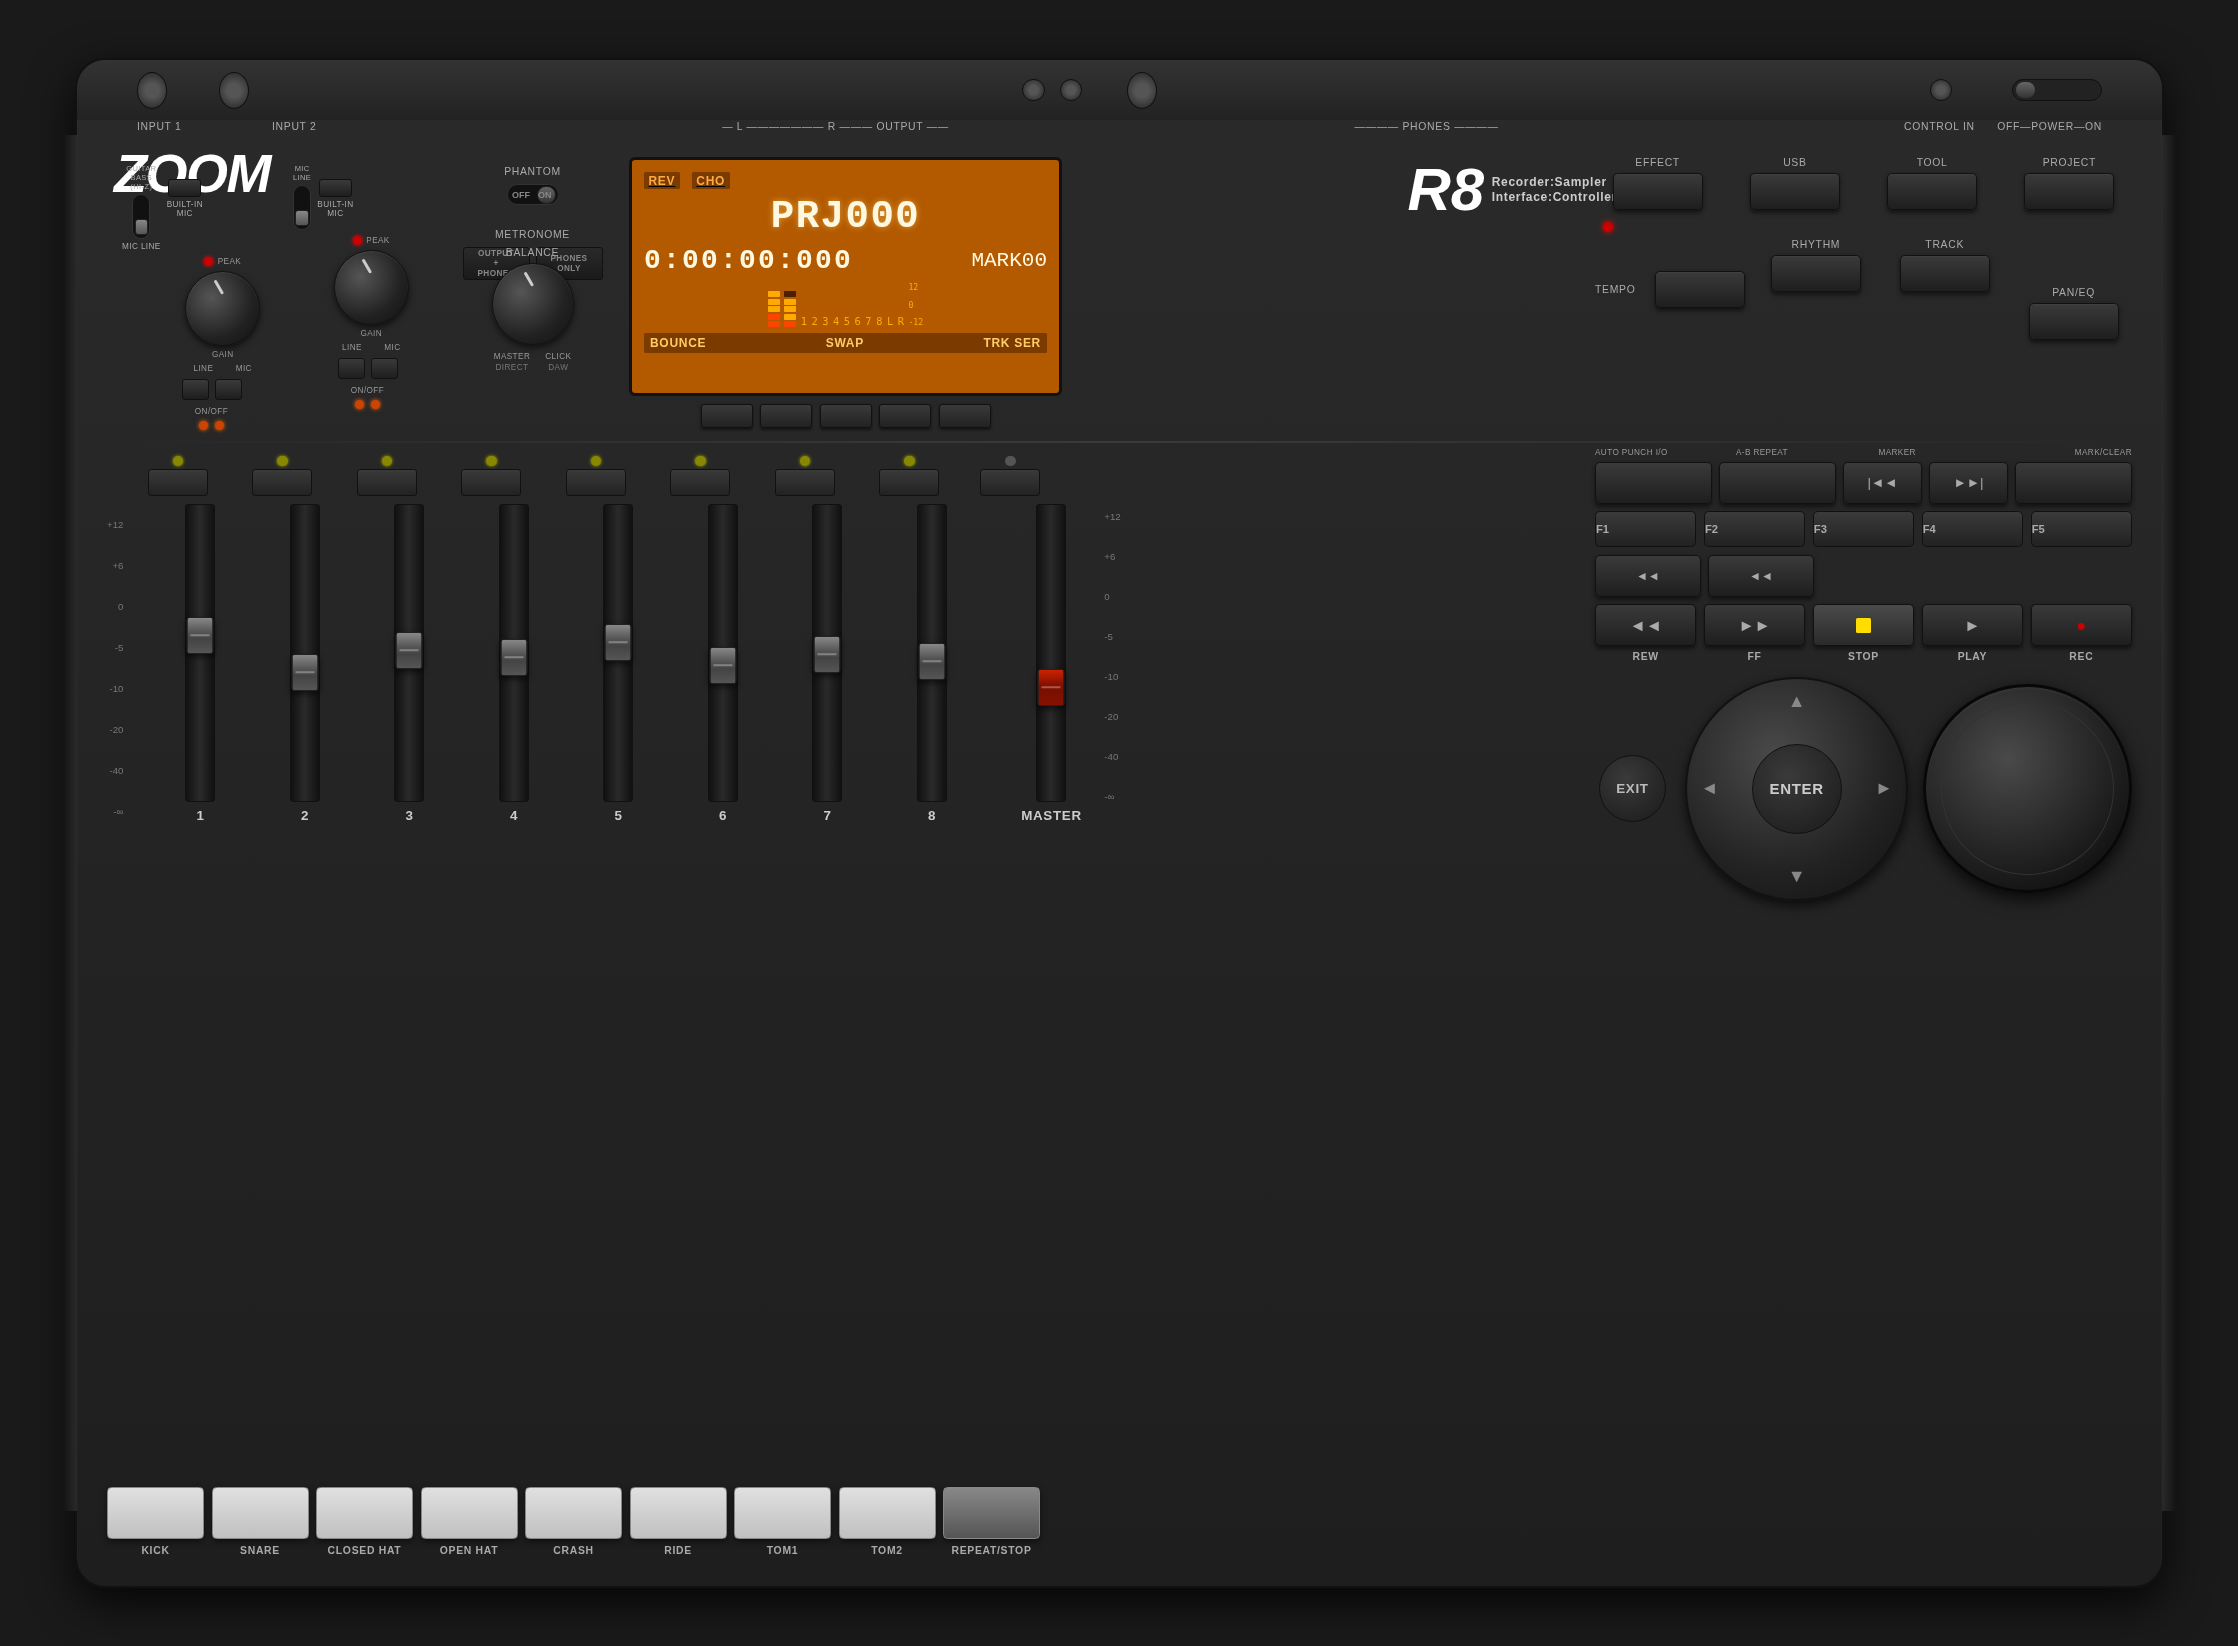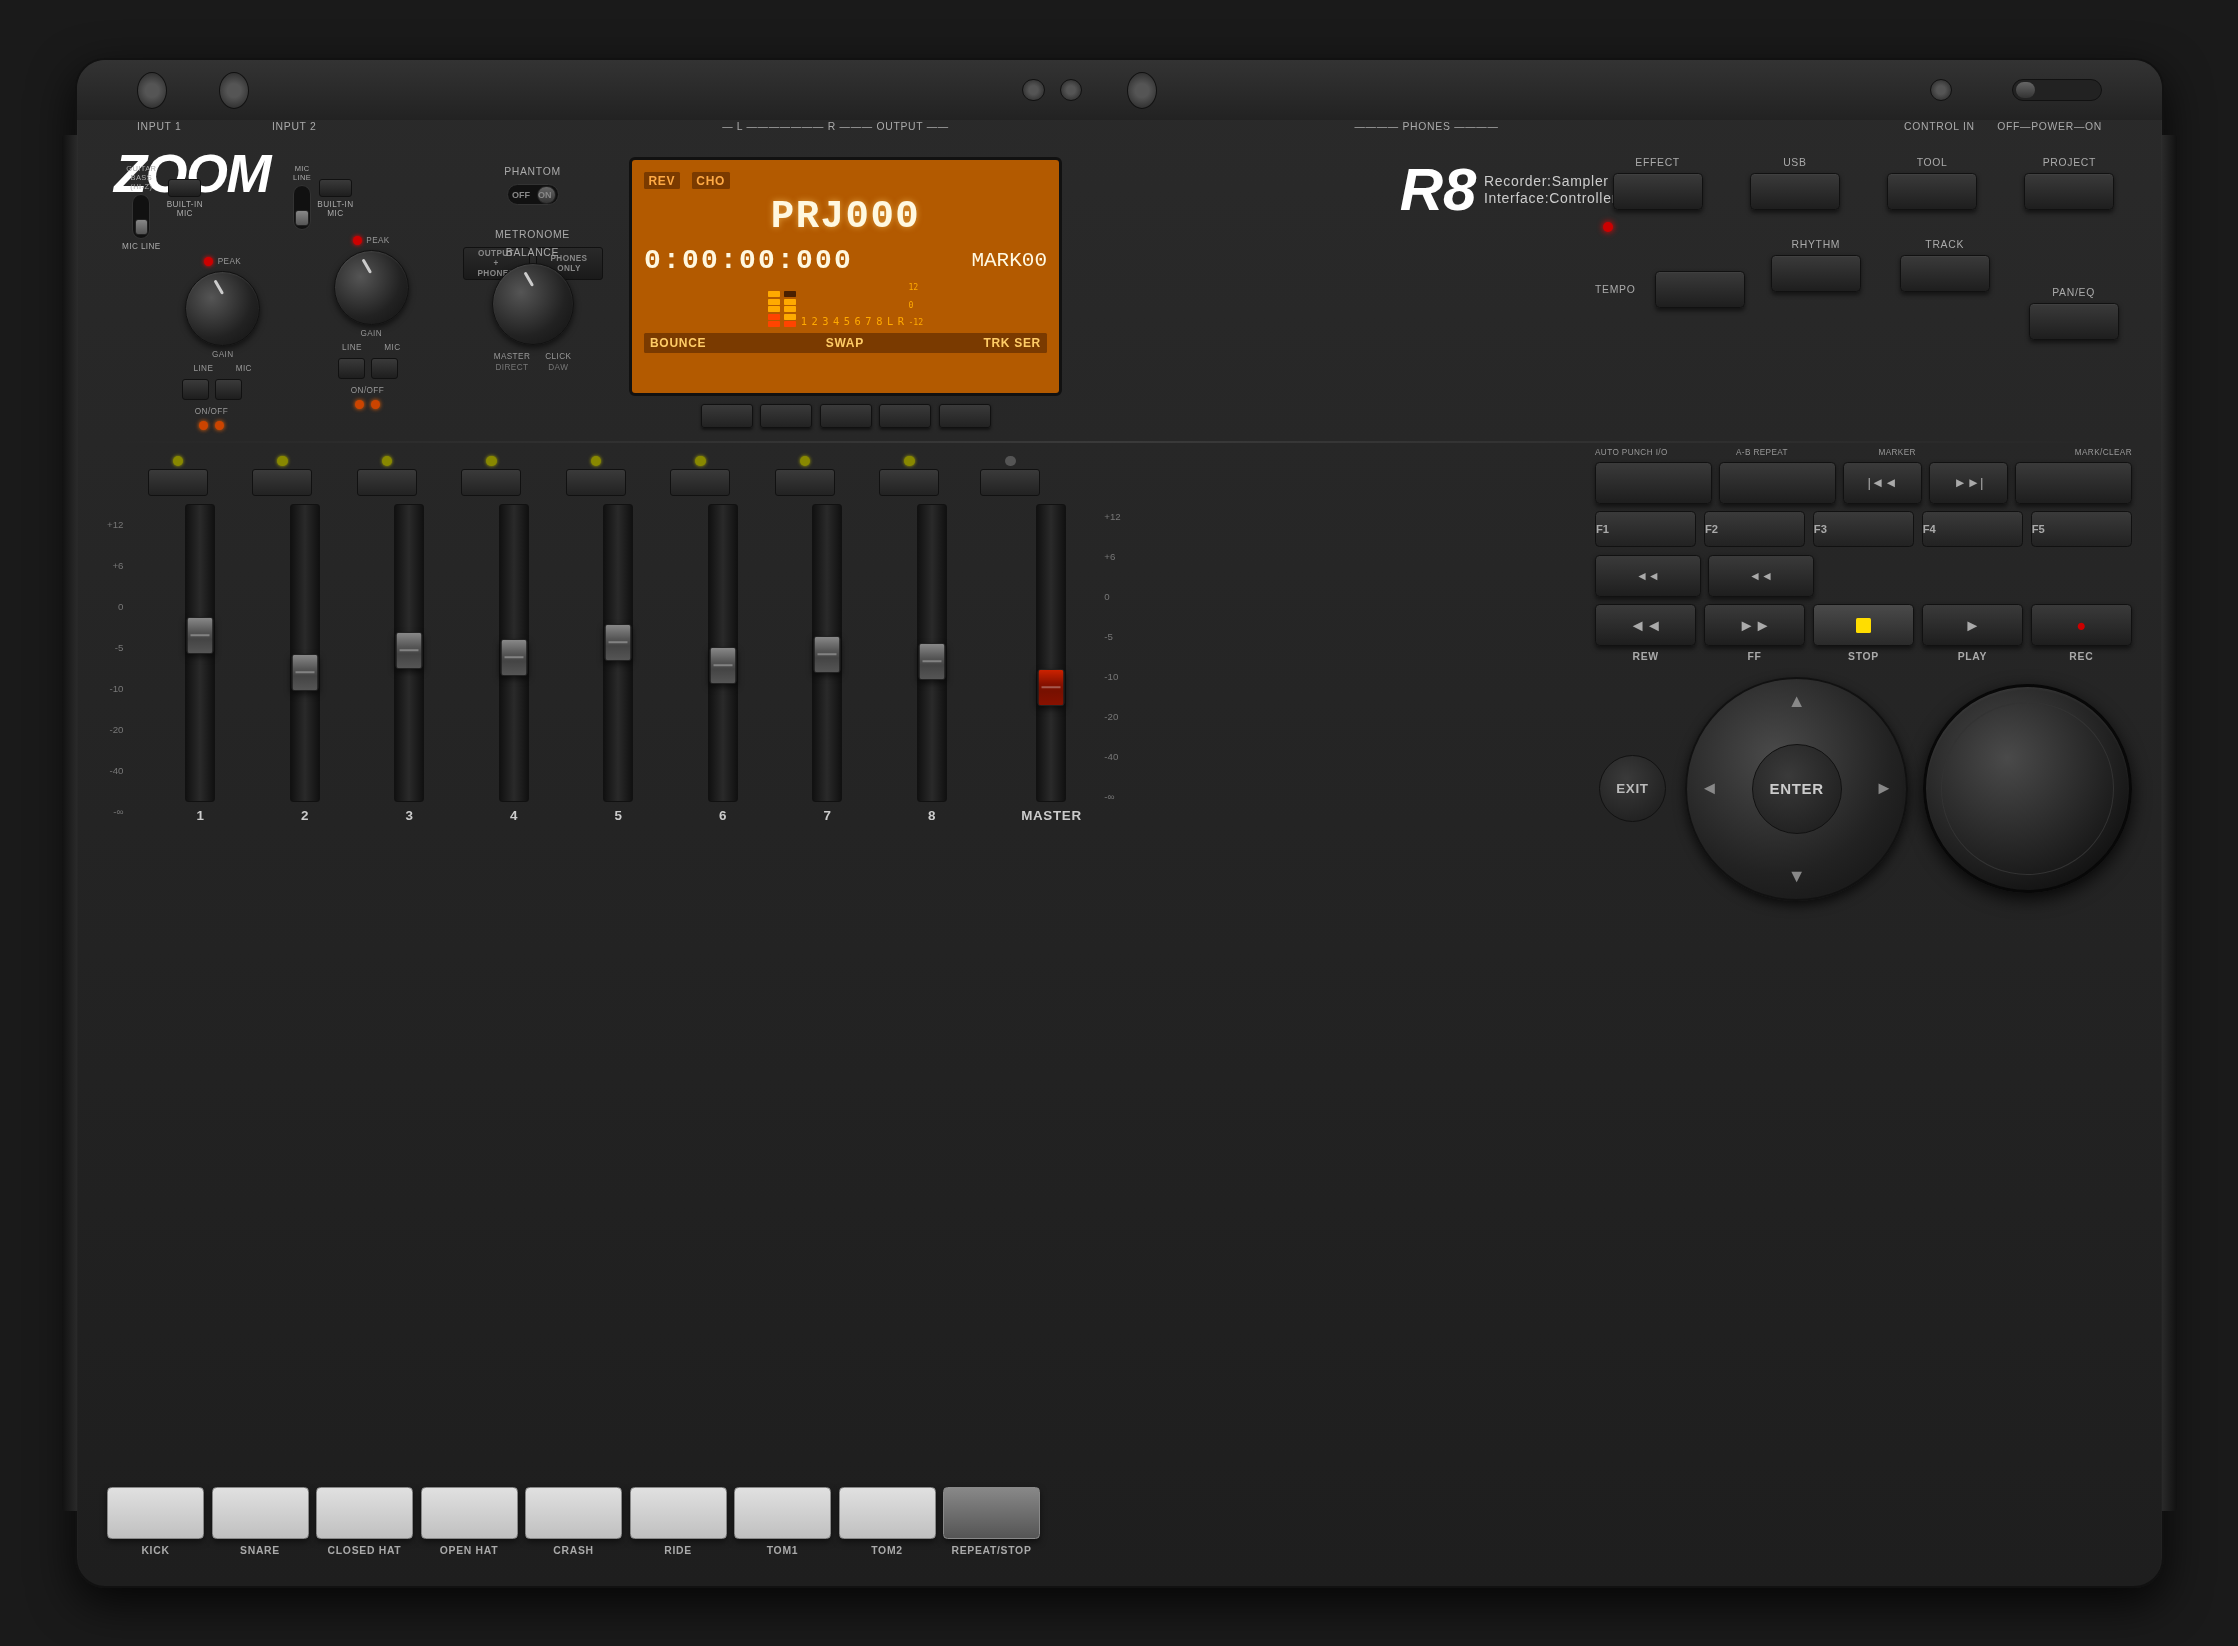--- a/index.html
+++ b/index.html
@@ -140,20 +140,21 @@
       padding: 12px;
       display: flex;
       flex-direction: column;
       gap: 6px;
     }
 
     .display-top-row {
       display: flex;
       gap: 12px;
       align-items: flex-end;
+      text-decoration: underline;
     }
 
     .display-tag {
       background: #7a3a00;
       color: #ffaa44;
       font-size: 12px;
       font-weight: bold;
       padding: 1.5px 4.5px;
       border-radius: 1.5px;
       letter-spacing: 0.7px;
@@ -288,23 +289,23 @@
       font-style: italic;
     }
 
     .r8-description {
       display: flex;
       flex-direction: column;
       gap: 1.5px;
     }
 
     .r8-desc-text {
-      font-size: 14px;
+      font-size: 12px;
       color: #ccc;
-      font-weight: normal;
+      font-weight: bold;
       letter-spacing: 0.7px;
     }
 
     .channel-led {
       width: 10.4px;
       height: 10.4px;
       border-radius: 50%;
       background: #888800;
       box-shadow: 0 0 3.7px #aaaa00;
     }

